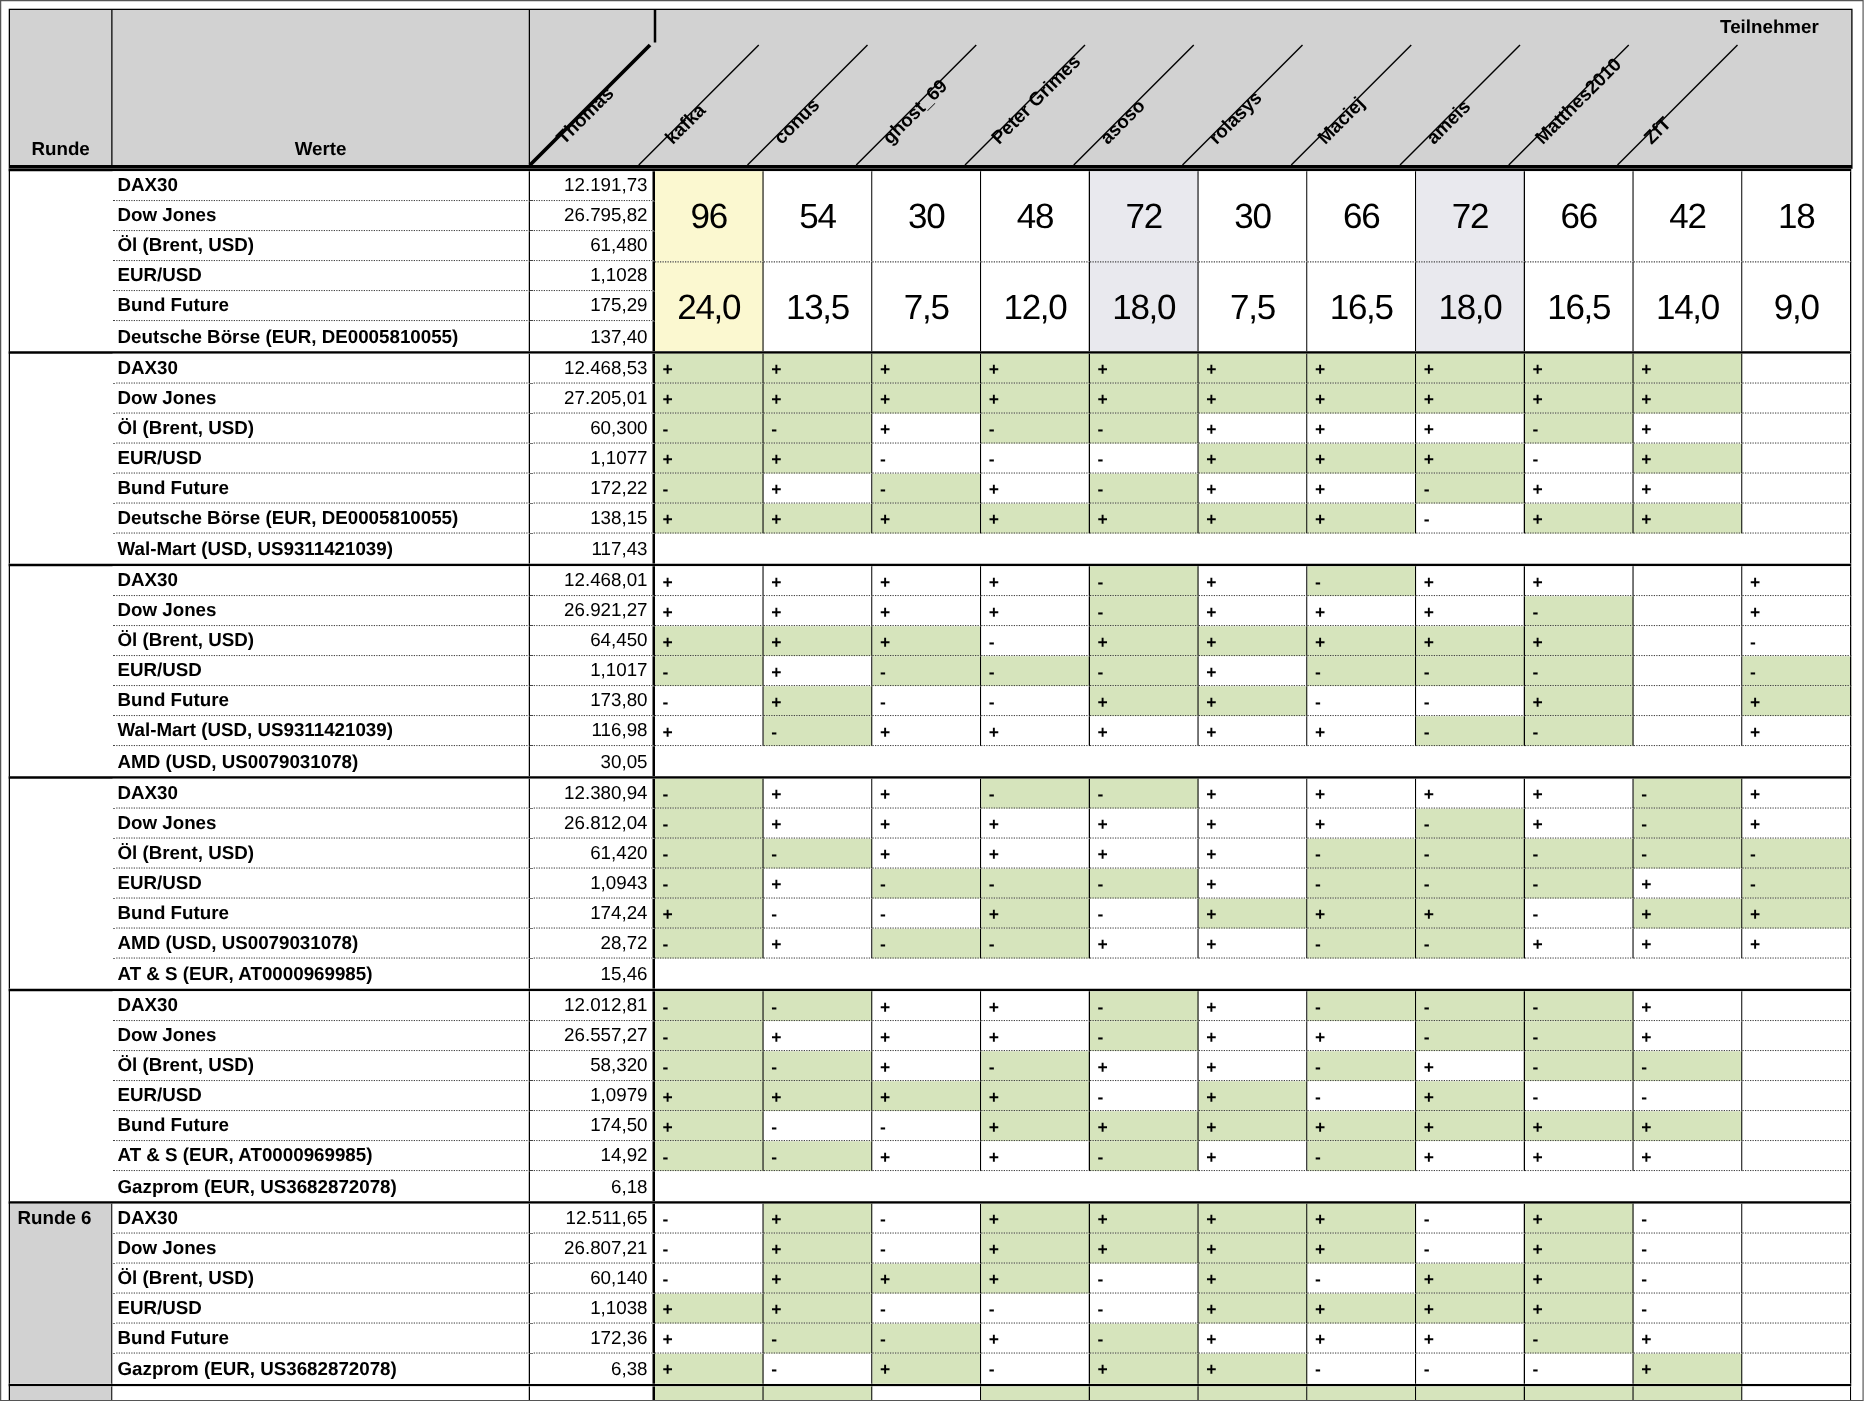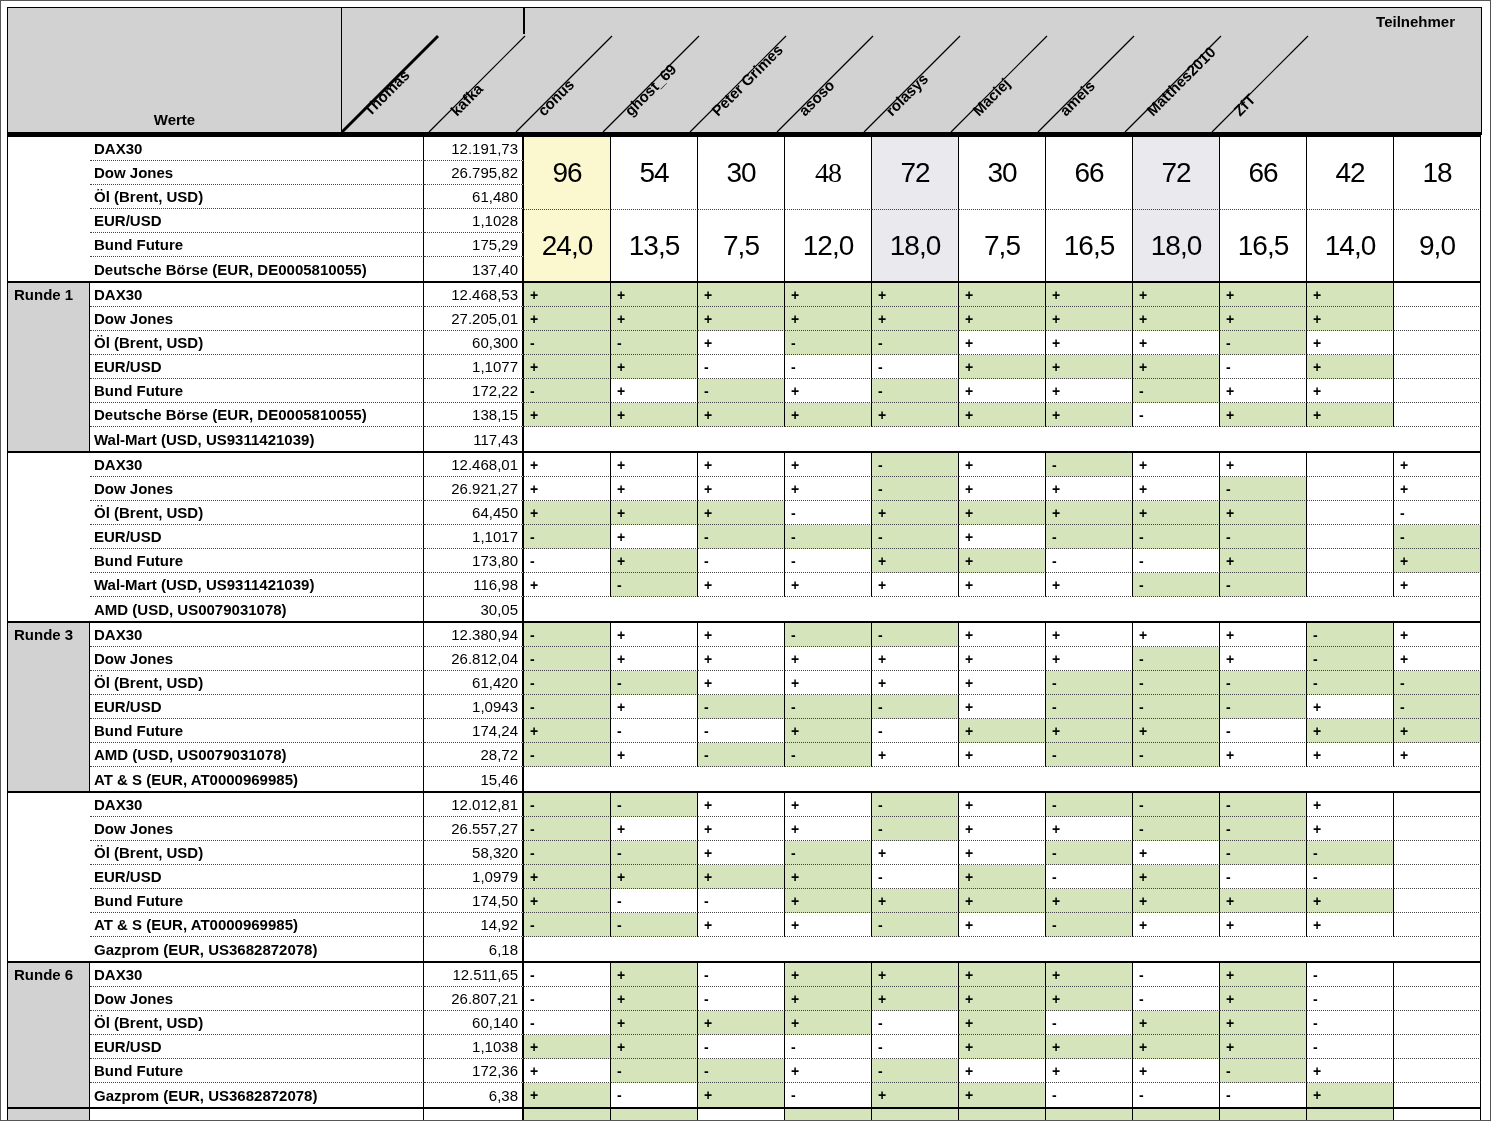--- a/index.html
+++ b/index.html
@@ -65,20 +65,21 @@
   .pcell{box-sizing:border-box;border-right:1px solid #000;background:#fff;}
   .pcell.gray{background:#d2d2d2;}
   .pcell.green{background:#d6e4bc;}
   .pcell.thick{border-right:2px solid #000;}
 </style>
 </head>
 <body>
 
 <div class="sheet">
   <div class="hdr">
+    <div class="hlabel c1">Runde</div>
     <div class="hlabel c2">Werte</div>
     <div class="hnames">
         <div class="hcell">
           <svg class="diag thick">
             <line x1="0" y1="124" x2="96" y2="28"></line>
           </svg>
           <div class="pname">Thomas</div>
         </div>
         <div class="hcell">
           <svg class="diag">
@@ -157,39 +158,38 @@
         <div class="cell werte" style="grid-area: 5 / 2;">Bund Future</div>
         <div class="cell erg" style="grid-area: 5 / 3;">175,29</div>
         <div class="cell werte lastrow" style="grid-area: 6 / 2;">Deutsche Börse (EUR, DE0005810055)</div>
         <div class="cell erg lastrow" style="grid-area: 6 / 3;">137,40</div>
         <div class="cell score top yellow" style="grid-area: 1 / 4 / span 3;">96</div>
         <div class="cell score bottom yellow" style="grid-area: 4 / 4 / span 3;">24,0</div>
         <div class="cell score top" style="grid-area: 1 / 5 / span 3;">54</div>
         <div class="cell score bottom" style="grid-area: 4 / 5 / span 3;">13,5</div>
         <div class="cell score top" style="grid-area: 1 / 6 / span 3;">30</div>
         <div class="cell score bottom" style="grid-area: 4 / 6 / span 3;">7,5</div>
-        <div class="cell score top" style="grid-area: 1 / 7 / span 3; font-family: Liberation Serif, serif;">48</div>
+        <div class="cell score top" style="grid-area: 1 / 7 / span 3;">48</div>
         <div class="cell score bottom" style="grid-area: 4 / 7 / span 3;">12,0</div>
         <div class="cell score top graycol" style="grid-area: 1 / 8 / span 3;">72</div>
         <div class="cell score bottom graycol" style="grid-area: 4 / 8 / span 3;">18,0</div>
         <div class="cell score top" style="grid-area: 1 / 9 / span 3;">30</div>
         <div class="cell score bottom" style="grid-area: 4 / 9 / span 3;">7,5</div>
         <div class="cell score top" style="grid-area: 1 / 10 / span 3;">66</div>
         <div class="cell score bottom" style="grid-area: 4 / 10 / span 3;">16,5</div>
         <div class="cell score top graycol" style="grid-area: 1 / 11 / span 3;">72</div>
         <div class="cell score bottom graycol" style="grid-area: 4 / 11 / span 3;">18,0</div>
         <div class="cell score top" style="grid-area: 1 / 12 / span 3;">66</div>
         <div class="cell score bottom" style="grid-area: 4 / 12 / span 3;">16,5</div>
         <div class="cell score top" style="grid-area: 1 / 13 / span 3;">42</div>
         <div class="cell score bottom" style="grid-area: 4 / 13 / span 3;">14,0</div>
         <div class="cell score top" style="grid-area: 1 / 14 / span 3;">18</div>
         <div class="cell score bottom" style="grid-area: 4 / 14 / span 3;">9,0</div>
       </div>
       <div class="round">
-        <div class="cell runde-cell" style="grid-area: 1 / 1 / span 7;">Runde 1</div>
         <div class="cell werte" style="grid-area: 1 / 2;">DAX30</div>
         <div class="cell erg" style="grid-area: 1 / 3;">12.468,53</div>
         <div class="cell pred green" style="grid-area: 1 / 4;">+</div>
         <div class="cell pred green" style="grid-area: 1 / 5;">+</div>
         <div class="cell pred green" style="grid-area: 1 / 6;">+</div>
         <div class="cell pred green" style="grid-area: 1 / 7;">+</div>
         <div class="cell pred green" style="grid-area: 1 / 8;">+</div>
         <div class="cell pred green" style="grid-area: 1 / 9;">+</div>
         <div class="cell pred green" style="grid-area: 1 / 10;">+</div>
         <div class="cell pred green" style="grid-area: 1 / 11;">+</div>
@@ -342,21 +342,20 @@
         <div class="cell pred" style="grid-area: 6 / 10;">+</div>
         <div class="cell pred green" style="grid-area: 6 / 11;">-</div>
         <div class="cell pred green" style="grid-area: 6 / 12;">-</div>
         <div class="cell pred" style="grid-area: 6 / 13;"></div>
         <div class="cell pred" style="grid-area: 6 / 14;">+</div>
         <div class="cell werte lastrow" style="grid-area: 7 / 2;">AMD (USD, US0079031078)</div>
         <div class="cell erg lastrow" style="grid-area: 7 / 3;">30,05</div>
         <div class="cell blankrow lastrow" style="grid-area: 7 / 4 / auto / span 11;"></div>
       </div>
       <div class="round">
-        <div class="cell runde-cell" style="grid-area: 1 / 1 / span 7;">Runde 3</div>
         <div class="cell werte" style="grid-area: 1 / 2;">DAX30</div>
         <div class="cell erg" style="grid-area: 1 / 3;">12.380,94</div>
         <div class="cell pred green" style="grid-area: 1 / 4;">-</div>
         <div class="cell pred" style="grid-area: 1 / 5;">+</div>
         <div class="cell pred" style="grid-area: 1 / 6;">+</div>
         <div class="cell pred green" style="grid-area: 1 / 7;">-</div>
         <div class="cell pred green" style="grid-area: 1 / 8;">-</div>
         <div class="cell pred" style="grid-area: 1 / 9;">+</div>
         <div class="cell pred" style="grid-area: 1 / 10;">+</div>
         <div class="cell pred" style="grid-area: 1 / 11;">+</div>

